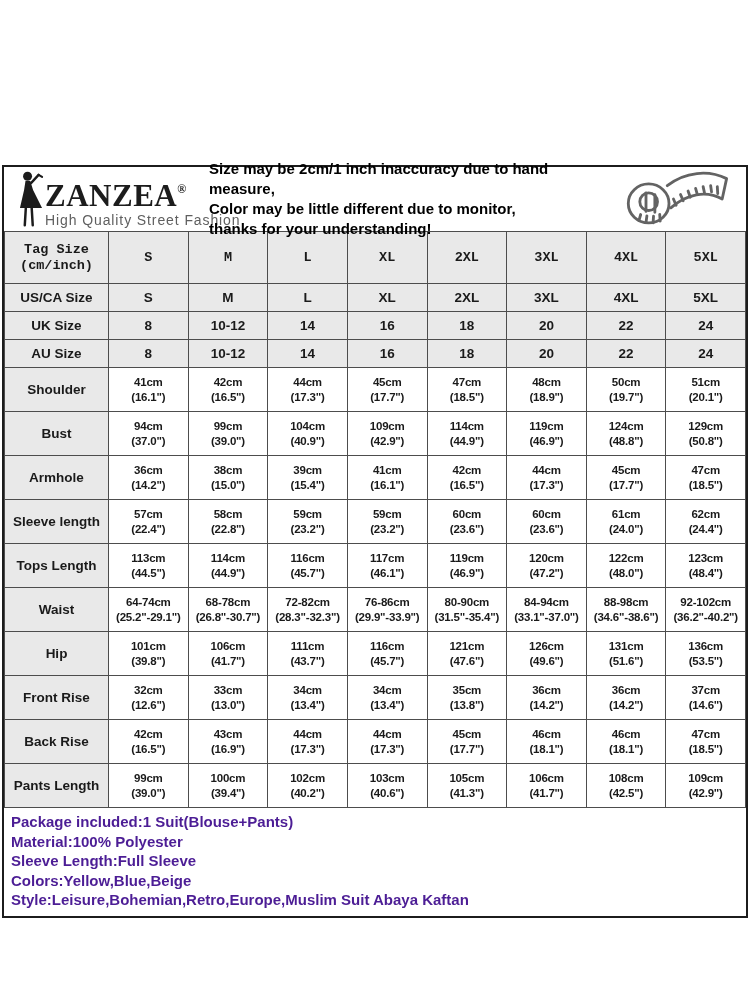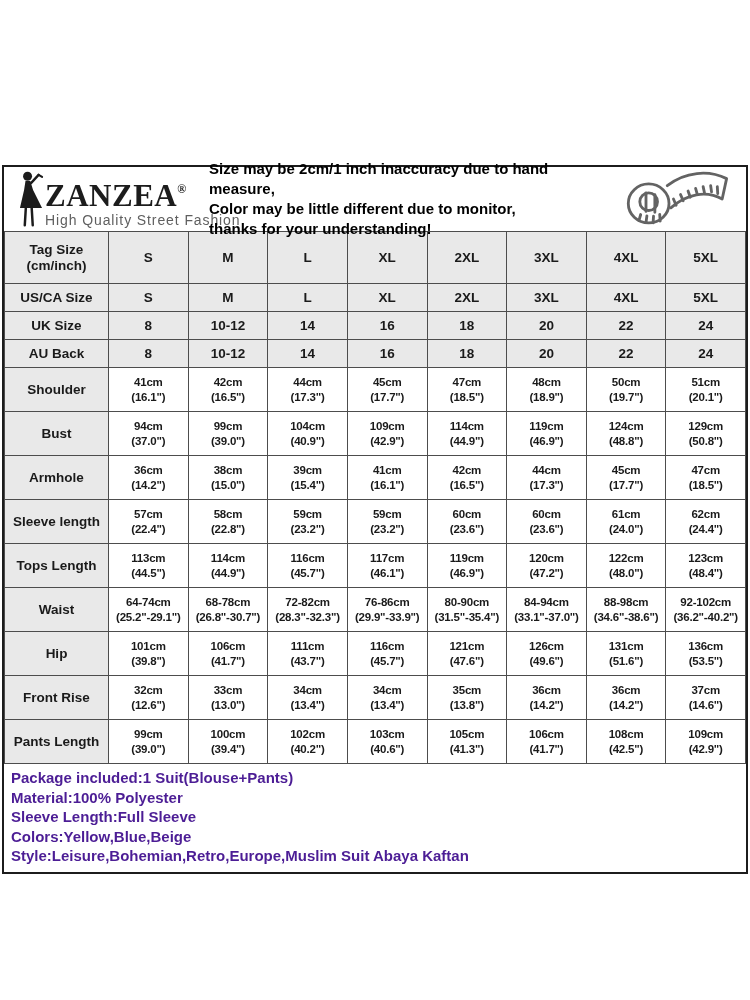--- a/index.html
+++ b/index.html
@@ -77,21 +77,21 @@
     background: #e9e9e9;
     font-size: 13.5px;
     font-weight: bold;
     line-height: 16px;
   }
   table.size-table td {
     background: #ffffff;
     font-weight: bold;
   }
   tr.shaded td { background: #e9e9e9; font-size: 13.5px; }
-  tr.r-tall { height: 52px; }
+  tr.r-tall { height: 52px; font-family: Liberation Mono, monospace; }
   tr.r-size { height: 28px; }
   tr.r-measure { height: 44px; }
   tr.r-measure td { font-size: 11.5px; line-height: 15px; letter-spacing: -0.2px; }
   
   .footer {
     padding: 4px 7px 6px 7px;
   }
   .footer-line {
     font-size: 15px;
     font-weight: bold;
@@ -190,21 +190,21 @@
             <td>8</td>
             <td>10-12</td>
             <td>14</td>
             <td>16</td>
             <td>18</td>
             <td>20</td>
             <td>22</td>
             <td>24</td>
           </tr>
           <tr class="shaded r-size">
-            <th>AU Back</th>
+            <th>AU Size</th>
             <td>8</td>
             <td>10-12</td>
             <td>14</td>
             <td>16</td>
             <td>18</td>
             <td>20</td>
             <td>22</td>
             <td>24</td>
           </tr>
           <tr class="r-measure">
@@ -353,20 +353,39 @@
             <td>35cm
 (13.8")</td>
             <td>36cm
 (14.2")</td>
             <td>36cm
 (14.2")</td>
             <td>37cm
 (14.6")</td>
           </tr>
           <tr class="r-measure">
+            <th>Back Rise</th>
+            <td>42cm
+(16.5")</td>
+            <td>43cm
+(16.9")</td>
+            <td>44cm
+(17.3")</td>
+            <td>44cm
+(17.3")</td>
+            <td>45cm
+(17.7")</td>
+            <td>46cm
+(18.1")</td>
+            <td>46cm
+(18.1")</td>
+            <td>47cm
+(18.5")</td>
+          </tr>
+          <tr class="r-measure">
             <th>Pants Length</th>
             <td>99cm
 (39.0")</td>
             <td>100cm
 (39.4")</td>
             <td>102cm
 (40.2")</td>
             <td>103cm
 (40.6")</td>
             <td>105cm

